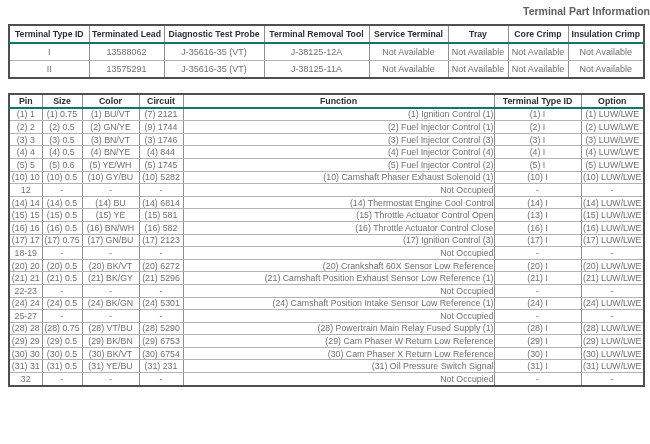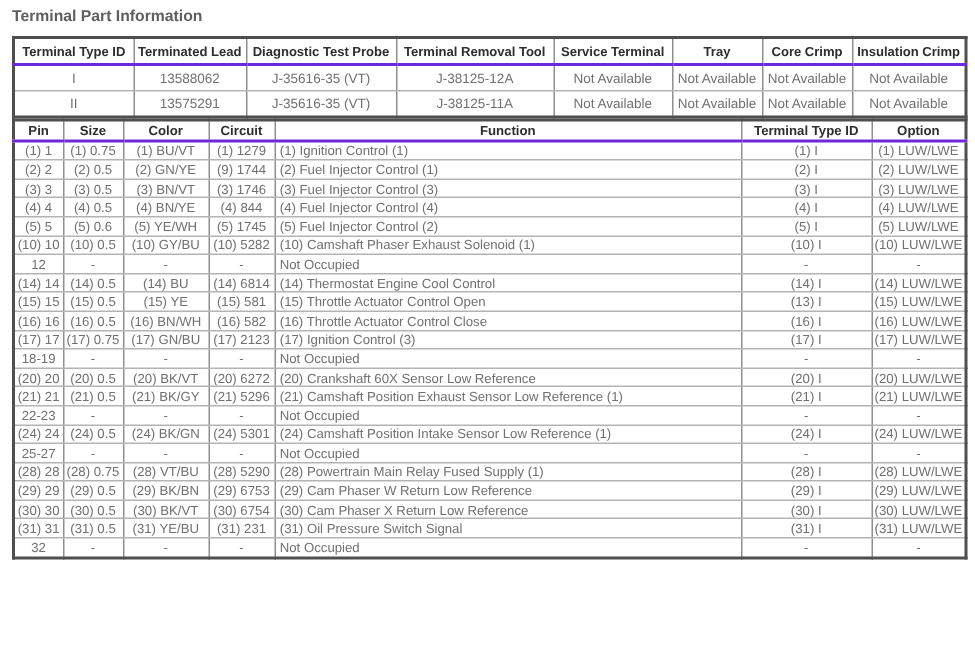--- a/index.html
+++ b/index.html
@@ -7,20 +7,21 @@
     width: 650px; height: 444px;
     background: #ffffff;
     font-family: "Liberation Sans", sans-serif;
     overflow: hidden;
   }
   .title {
     margin: 5px 0 0 8px;
     font-size: 10.5px;
     font-weight: bold;
     color: #5f5f5f;
+    text-align: right;
   }
   table {
     border-collapse: collapse;
     table-layout: fixed;
     margin-left: 8px;
     border: 2px solid #4f4f4f;
   }
   th, td {
     padding: 0;
     overflow: hidden;
@@ -28,32 +29,32 @@
     text-align: center;
     vertical-align: middle;
     border-left: 1px solid #8f8f8f;
     border-right: 1px solid #8f8f8f;
     border-top: 1px solid #b3b3b3;
     border-bottom: 1px solid #b3b3b3;
   }
   thead th {
     color: #2e2e2e;
     font-weight: bold;
-    border-bottom: 2px solid #6d28d9;
+    border-bottom: 2px solid #0f766e;
   }
   td { color: #707070; }
   
   .t1 { margin-top: 7px; width: 635px; }
   .t1 th { font-size: 8.7px; height: 16px; }
   .t1 td { font-size: 9px;  height: 16px; }
   
-  .t2 { width: 635px; }
+  .t2 { margin-top: 14px; width: 635px; }
   .t2 th { font-size: 8.8px; height: 11.6px; }
   .t2 td { font-size: 8.8px; height: 11.6px; }
-  .t2 td.left { text-align: left; padding-left: 3px; }
+  .t2 td.left { text-align: right; padding-left: 3px; }
 </style>
 </head>
 <body>
 
 <div class="title">Terminal Part Information</div>
 
 <table class="t1">
   <colgroup>
     <col style="width:80px">
       <col style="width:75px">
@@ -119,21 +120,21 @@
         <th>Function</th>
         <th>Terminal Type ID</th>
         <th>Option</th>
       </tr>
     </thead>
     <tbody>
       <tr>
         <td>(1) 1</td>
         <td>(1) 0.75</td>
         <td>(1) BU/VT</td>
-        <td>(1) 1279</td>
+        <td>(7) 2121</td>
         <td class="left">(1) Ignition Control (1)</td>
         <td>(1) I</td>
         <td>(1) LUW/LWE</td>
       </tr>
       <tr>
         <td>(2) 2</td>
         <td>(2) 0.5</td>
         <td>(2) GN/YE</td>
         <td>(9) 1744</td>
         <td class="left">(2) Fuel Injector Control (1)</td>

